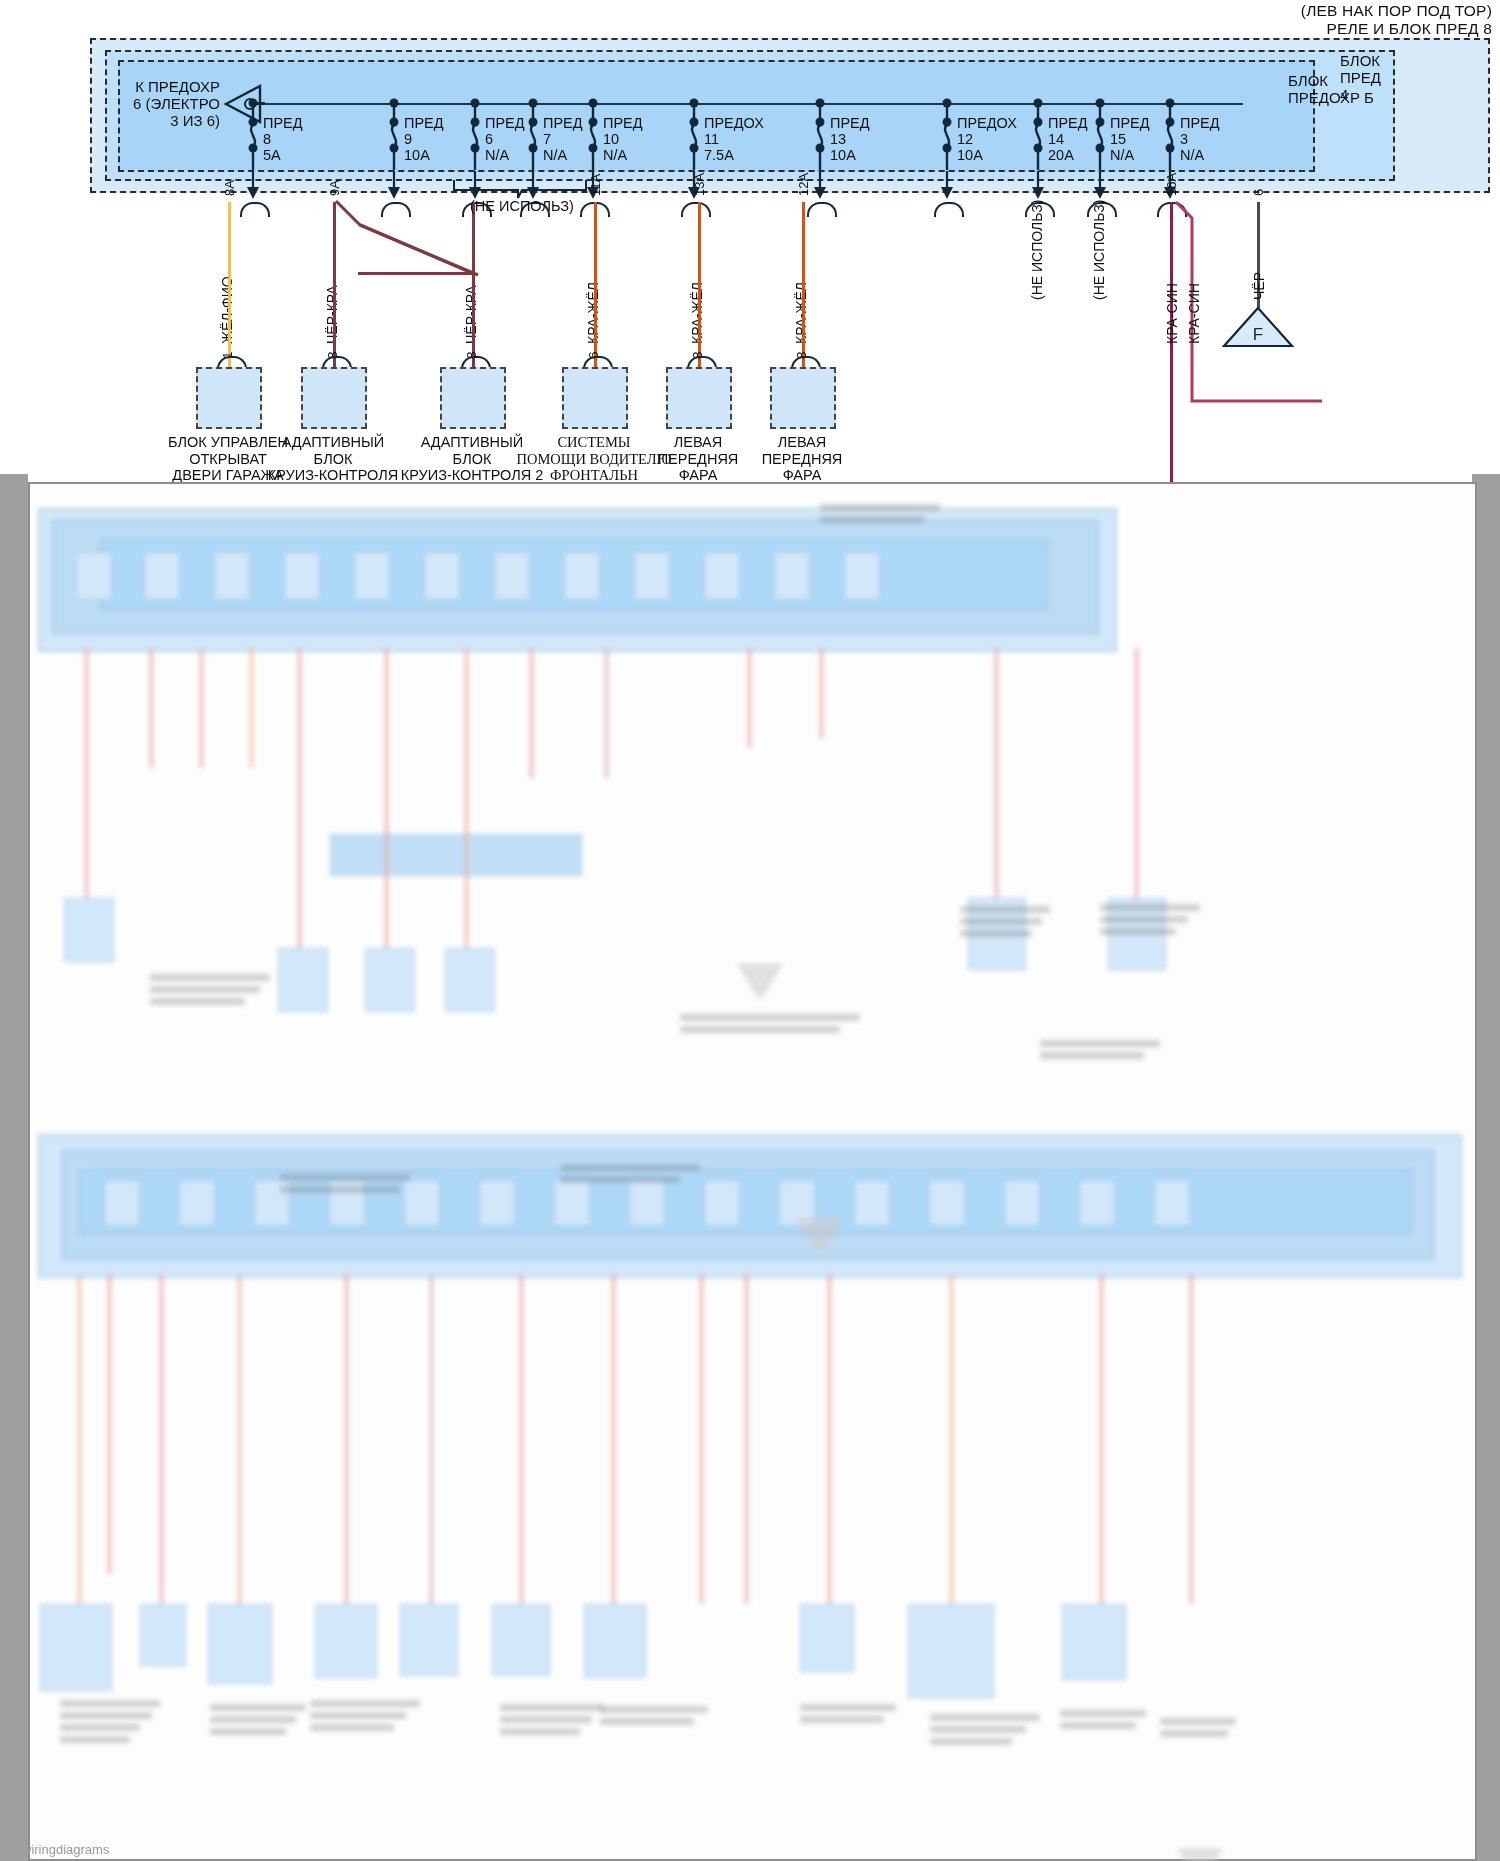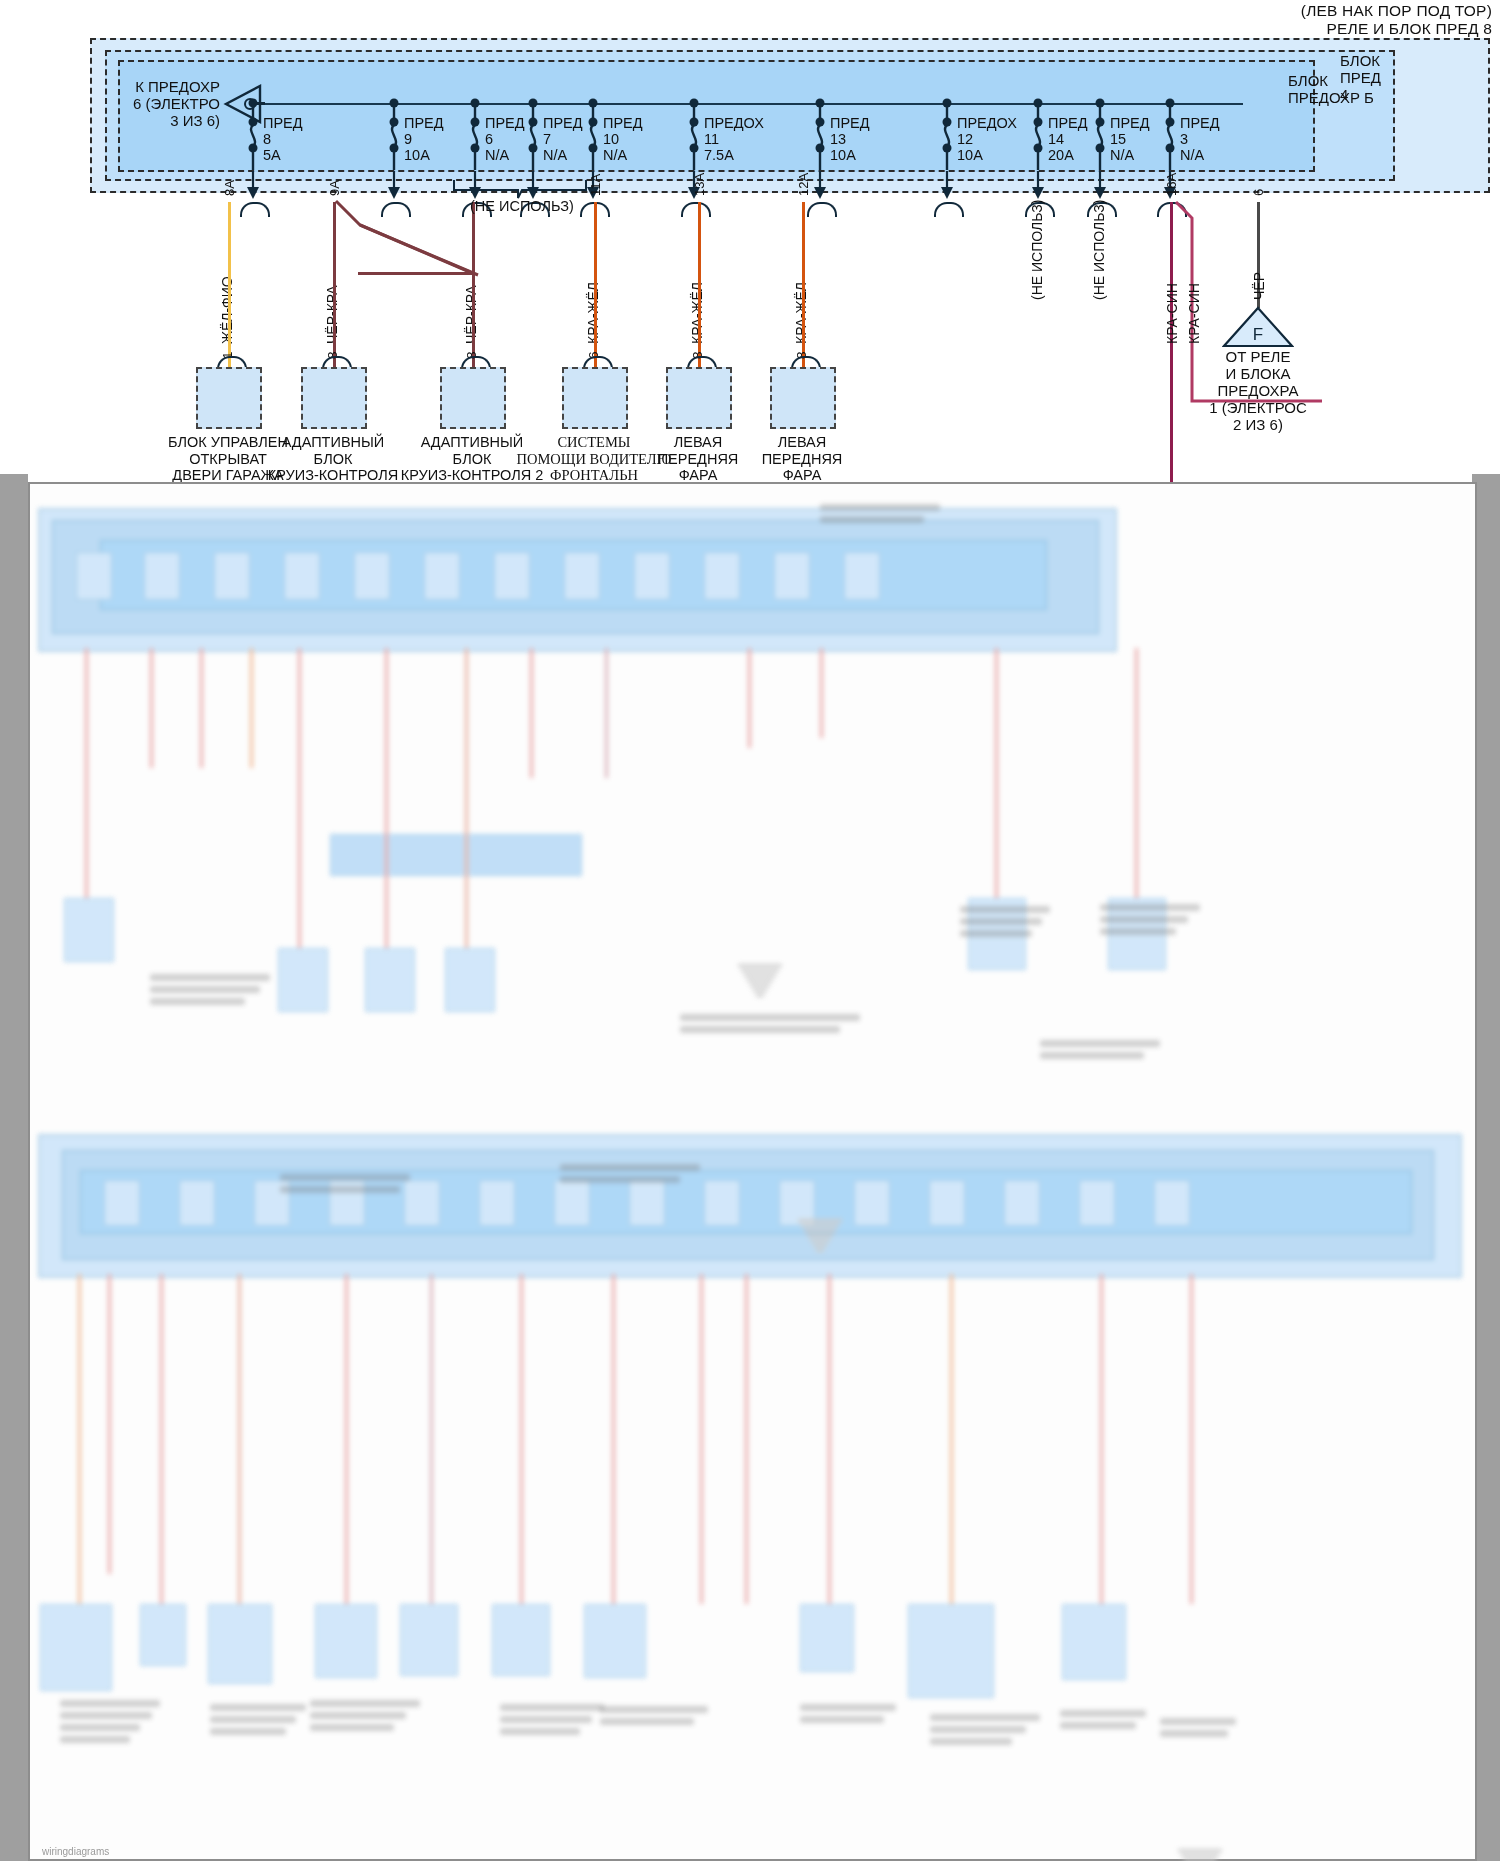--- a/index.html
+++ b/index.html
@@ -71,21 +71,21 @@
   .blurwrap{position:absolute;left:0;top:0;width:1500px;height:1387px;filter:blur(2.6px);opacity:.92;}
 
   .bbox{position:absolute;background:#bcdcf7;border:1px solid #7fb4d8;}
   .bbox-l{position:absolute;background:#d4e9fb;border:1px solid #9cc8e6;}
   .bbox-o{position:absolute;background:#cfe6fa;border:2px solid #a9cde6;}
   .bwire{position:absolute;width:3px;}
   .bgrnd{position:absolute;}
   .side-shade{position:absolute;top:0;width:28px;height:1387px;background:#9f9f9f;}
 
   .wm{
-    position:absolute;left:42px;bottom:4px;font-size:10px;color:#9a9a9a;
+    position:absolute;left:22px;bottom:4px;font-size:13px;color:#9a9a9a;
   }
 </style>
 </head>
 <body>
 
 <div id="stage">
 
   <div class="top-heading">
     <div>(ЛЕВ НАК ПОР ПОД ТОР)</div>
     <div>РЕЛЕ И БЛОК ПРЕД 8</div>
@@ -384,27 +384,20 @@
 
   <svg class="abs" style="left:452px;top:178px;" width="140" height="24">
     <path d="M2,2 L2,12 L66,12 L66,20 L70,12 L134,12 L134,2" fill="none" stroke="#10283a" stroke-width="2"></path>
   </svg>
   <div class="brk-lbl" style="left:470px;top:198px;">(НЕ ИСПОЛЬЗ)</div>
 
   <svg class="abs" style="left:1222px;top:306px;" width="72" height="42">
     <polygon points="36,2 70,40 2,40" fill="#d8ebfb" stroke="#10283a" stroke-width="2.2"></polygon>
     <text x="36" y="34" text-anchor="middle" font-family="Liberation Sans, sans-serif" font-size="17" fill="#10283a">F</text>
   </svg>
-  <div class="tri-label-c" style="left:1173px;top:348px;">
-    <div>ОТ РЕЛЕ</div>
-    <div>И БЛОКА</div>
-    <div>ПРЕДОХРА</div>
-    <div>1 (ЭЛЕКТРОС</div>
-    <div>2 ИЗ 6)</div>
-  </div>
 
   <div class="lower">
     <div class="side-shade" style="left:0;"></div>
     <div class="side-shade" style="right:0;"></div>
     <div class="lower-frame"></div>
     <div class="blurwrap" id="blur-layer">
         <div class="bbox-o" style="left: 38px; top: 34px; width: 1075px; height: 140px; background: rgb(207, 230, 250);"></div>
         <div class="bbox" style="left: 52px; top: 46px; width: 1045px; height: 112px; background: rgb(183, 217, 244);"></div>
         <div class="bbox-l" style="left: 100px; top: 66px; width: 945px; height: 68px; background: rgb(168, 213, 247); border: 1px solid rgb(127, 180, 216);"></div>
         <div class="bbox-o" style="left: 38px; top: 660px; width: 1420px; height: 140px; background: rgb(207, 230, 250);"></div>

